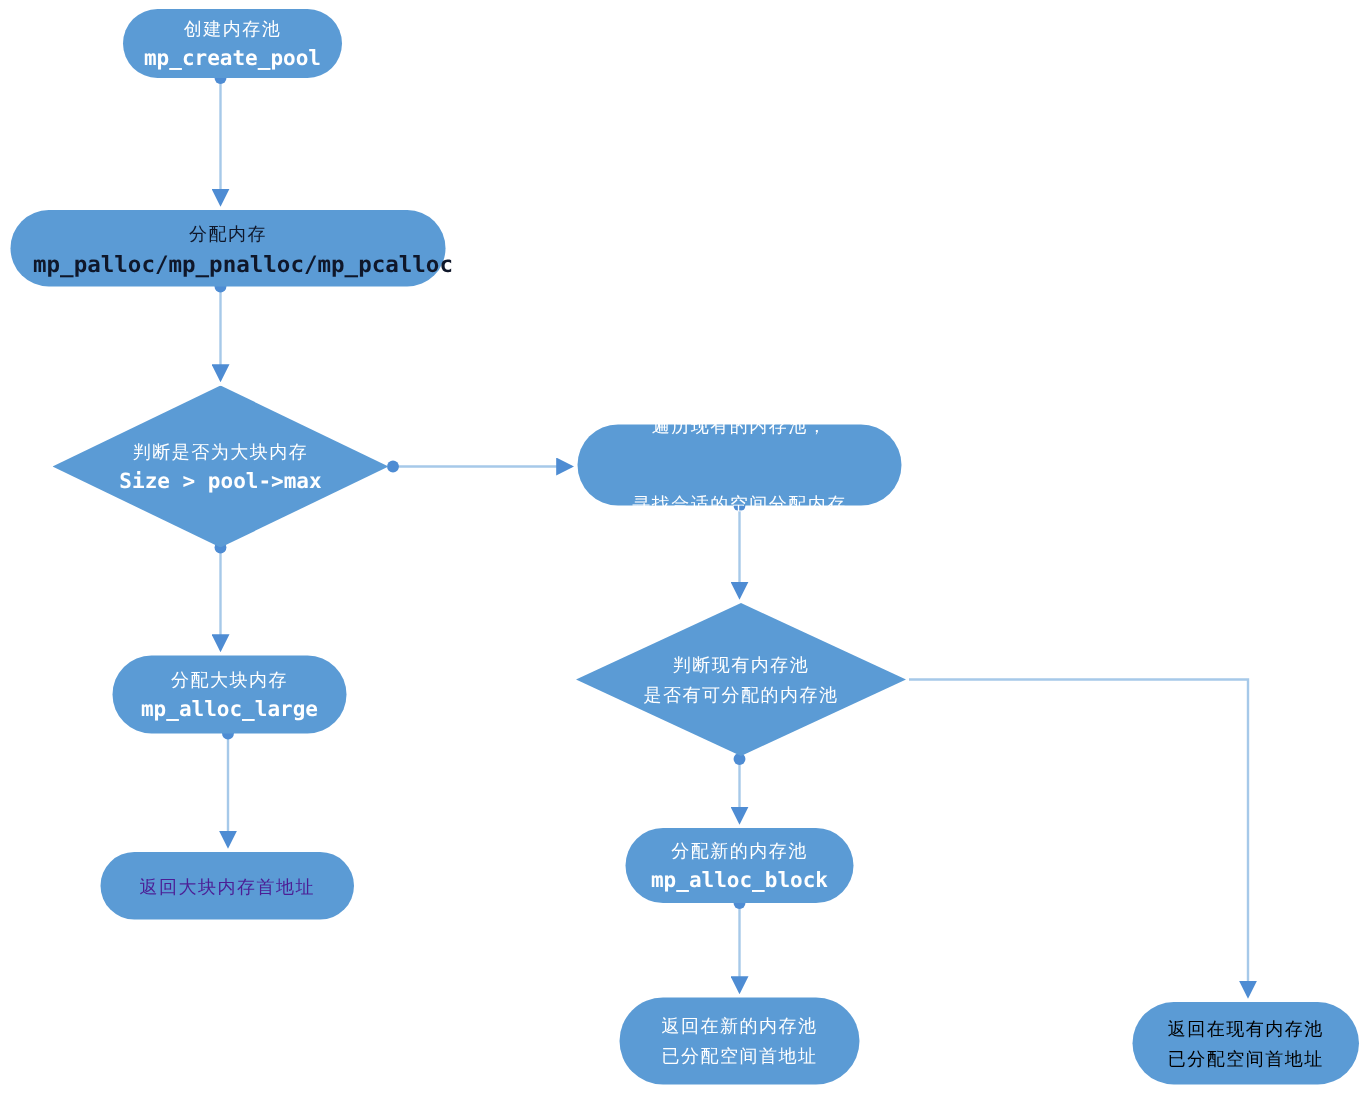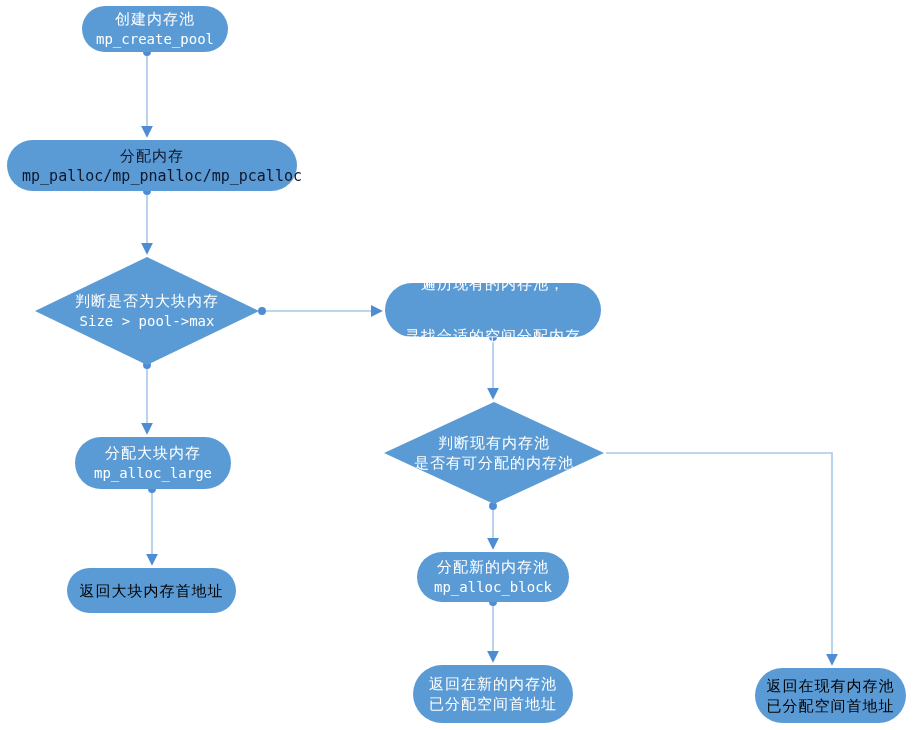--- a/index.html
+++ b/index.html
@@ -25,28 +25,28 @@
     text-align:center;
     color:#ffffff;
     line-height:20px;
     box-sizing:border-box;
   }
   .node.diamond{
     clip-path:polygon(50% 0%, 100% 50%, 50% 100%, 0% 50%);
   }
   .line-cjk{
     font-family:"Liberation Sans", sans-serif;
-    font-size:15px;
+    font-size:12px;
     letter-spacing:1px;
     white-space:nowrap;
   }
   .line-mono{
     font-family:"DejaVu Sans Mono", monospace;
     font-size:14px;
-    font-weight:normal;
+    font-weight:bold;
     white-space:nowrap;
   }
 </style>
 </head>
 <body>
 
 <div class="canvas" style="width: 914px; height: 730px; background: rgb(255, 255, 255);">
   <svg class="edge-layer" width="914" height="730" viewBox="0 0 914 730" xmlns="http://www.w3.org/2000/svg">
     <defs>
       <marker id="arrow-marker" viewBox="0 0 10 10" refX="8.5" refY="5" markerWidth="7.5" markerHeight="7.5" orient="auto">
@@ -82,21 +82,21 @@
         <span class="line-mono">Size &gt; pool-&gt;max</span>
       </div>
       <div class="node rounded" style="left: 385px; top: 283px; width: 216px; height: 54px; background: rgb(91, 155, 213); color: rgb(255, 255, 255); border-radius: 27px; gap: 32px;">
         <span class="line-cjk">遍历现有的内存池，</span>
         <span class="line-cjk">寻找合适的空间分配内存</span>
       </div>
       <div class="node rounded" style="left: 75px; top: 437px; width: 156px; height: 52px; background: rgb(91, 155, 213); color: rgb(255, 255, 255); border-radius: 26px;">
         <span class="line-cjk">分配大块内存</span>
         <span class="line-mono">mp_alloc_large</span>
       </div>
-      <div class="node rounded" style="left: 67px; top: 568px; width: 169px; height: 45px; background: rgb(91, 155, 213); color: #000000; border-radius: 22.5px;">
+      <div class="node rounded" style="left: 67px; top: 568px; width: 169px; height: 45px; background: rgb(91, 155, 213); color: #4c1d95; border-radius: 22.5px;">
         <span class="line-cjk">返回大块内存首地址</span>
       </div>
       <div class="node diamond" style="left: 384px; top: 402px; width: 220px; height: 102px; background: rgb(91, 155, 213); color: rgb(255, 255, 255); text-align: right;">
         <span class="line-cjk">判断现有内存池</span>
         <span class="line-cjk">是否有可分配的内存池</span>
       </div>
       <div class="node rounded" style="left: 417px; top: 552px; width: 152px; height: 50px; background: rgb(91, 155, 213); color: rgb(255, 255, 255); border-radius: 25px;">
         <span class="line-cjk">分配新的内存池</span>
         <span class="line-mono">mp_alloc_block</span>
       </div>

